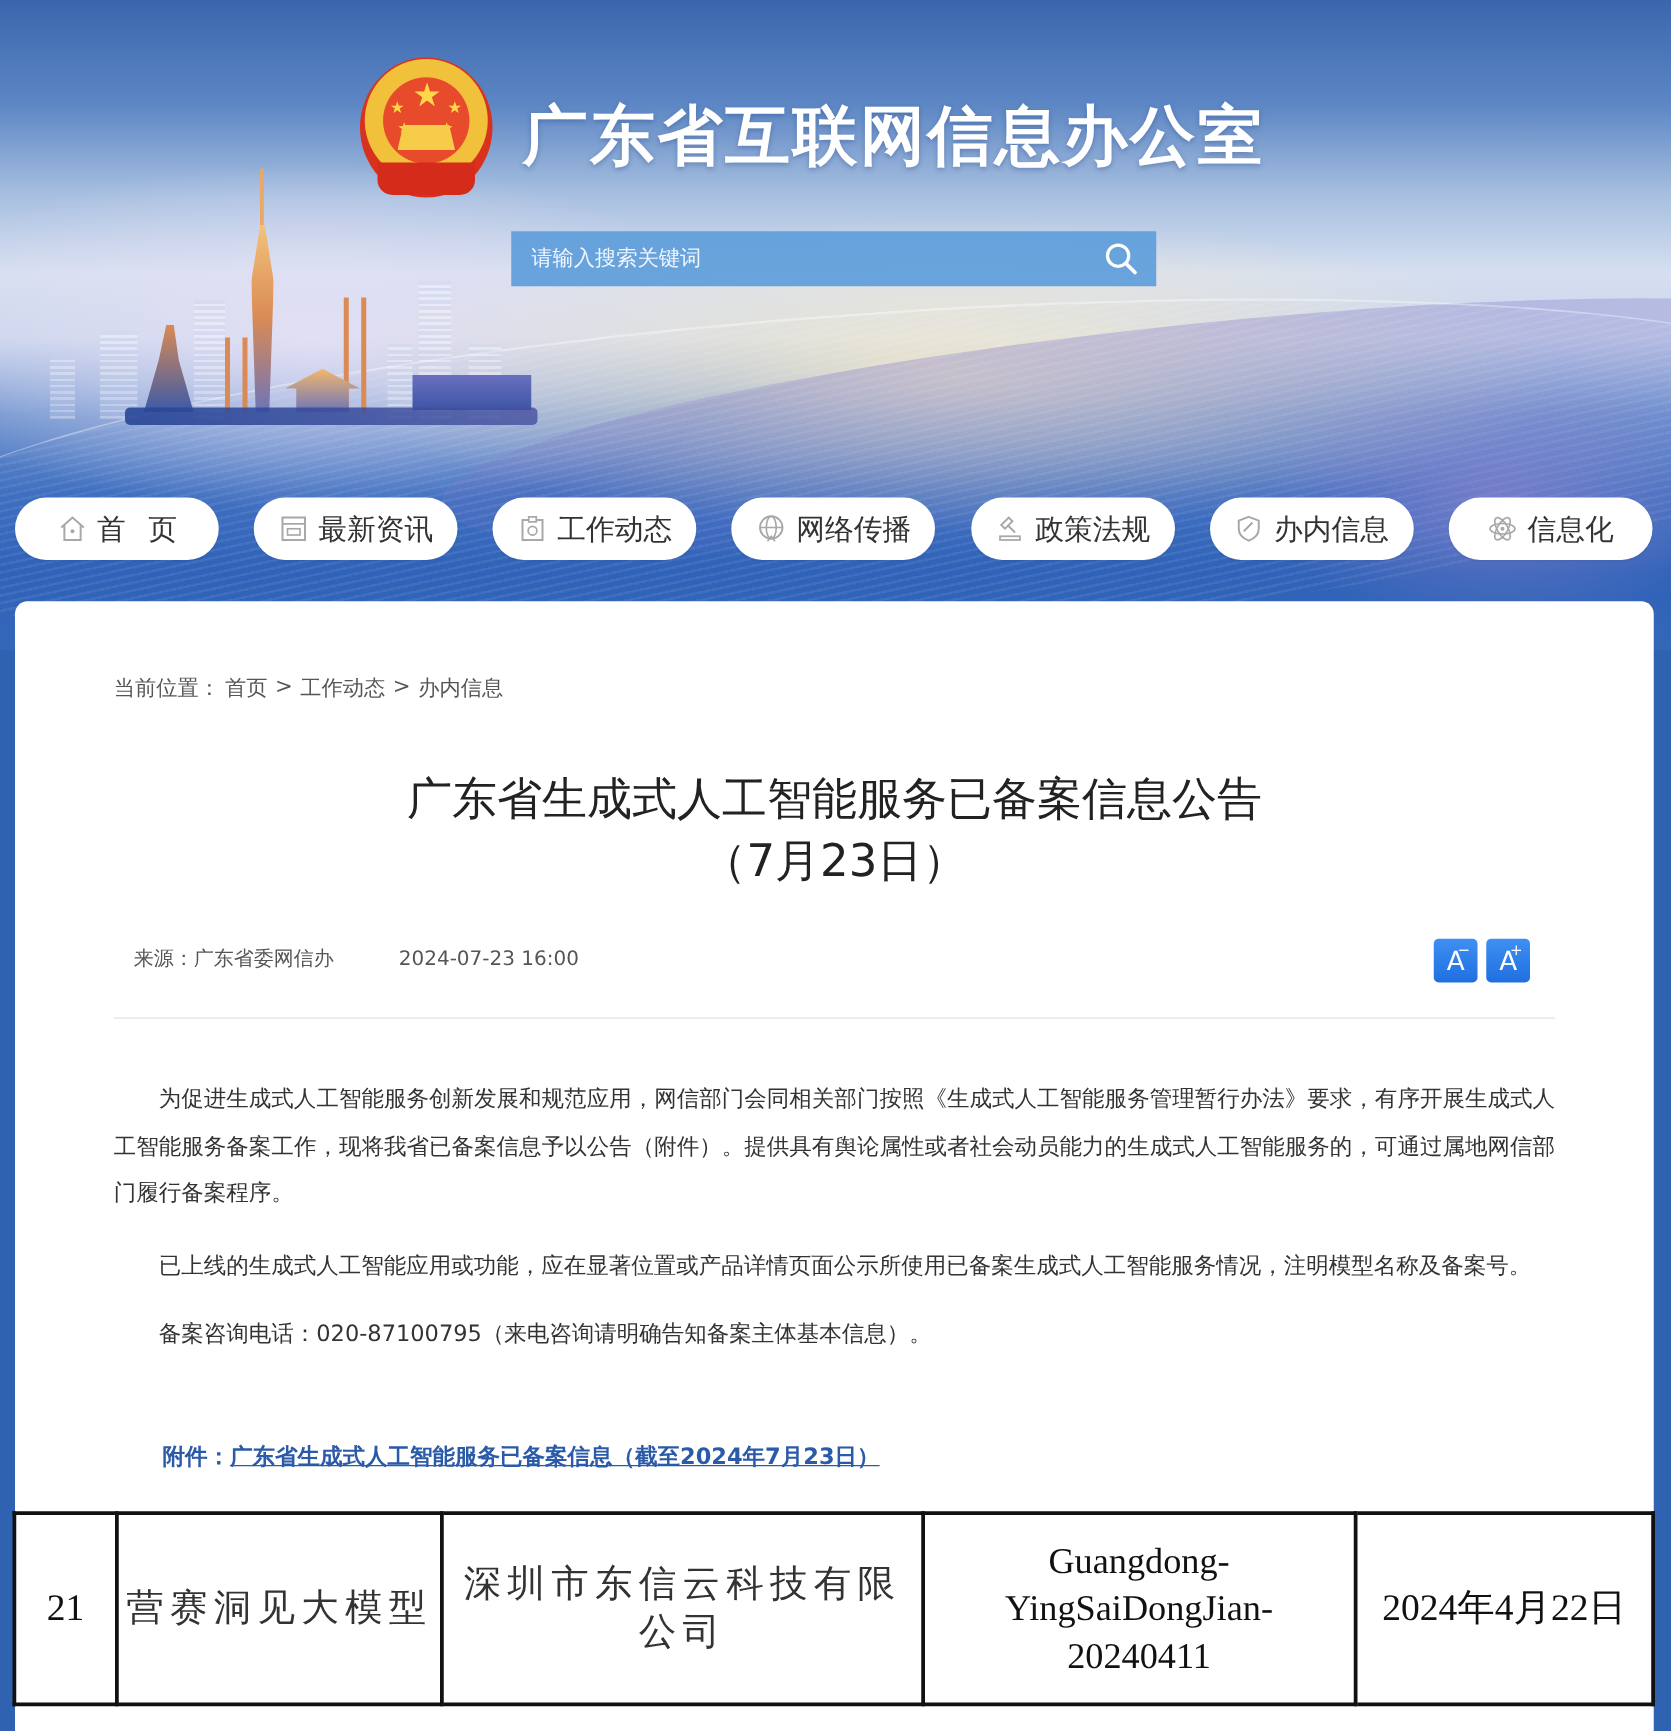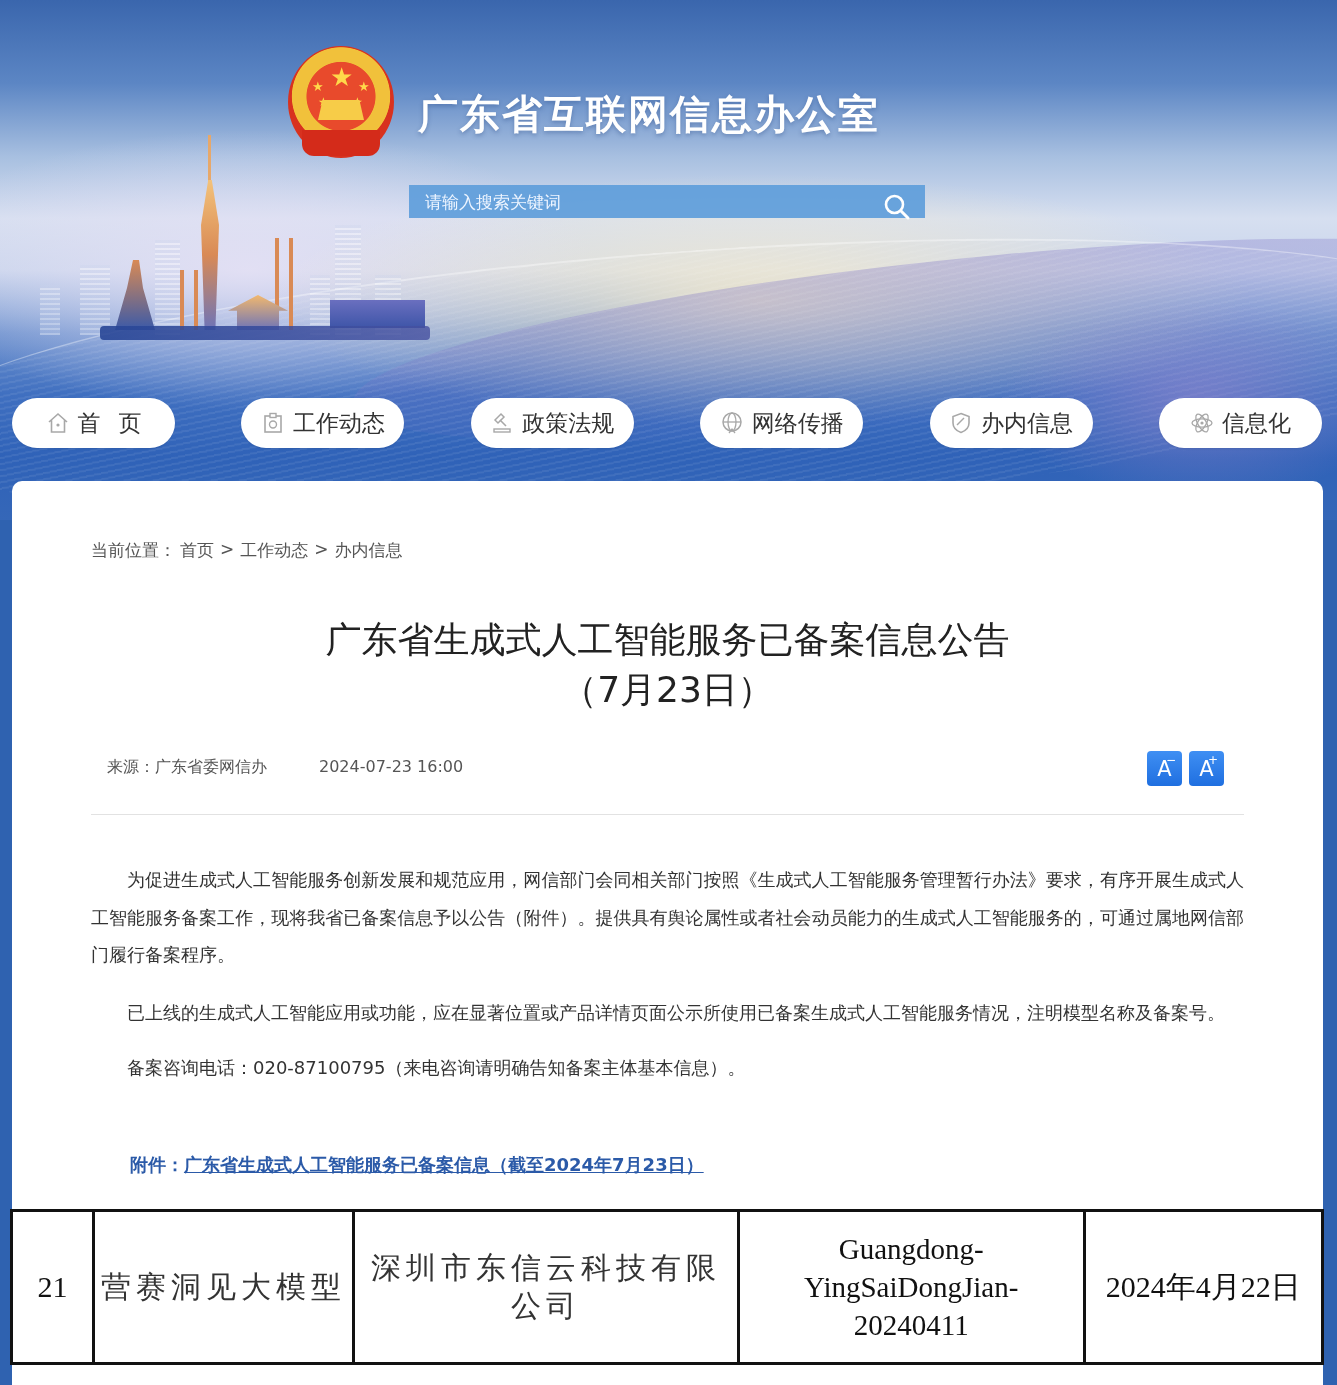--- a/index.html
+++ b/index.html
@@ -56,29 +56,29 @@
   
   .emblem { position: absolute; left: 288px; top: 46px; width: 106px; height: 112px; }
   .emblem-outer { position: absolute; inset: 0; border-radius: 50%;
     background: radial-gradient(circle at 50% 45%, #e84a2c 0 42%, #f1c13b 43% 60%, #d8321f 61%); }
   .emblem-star { position: absolute; color: #ffd84a; font-size: 22px; line-height: 1; }
   .emblem-gate { position: absolute; left: 30px; top: 54px; width: 46px; height: 20px; background: #f7cc48;
     clip-path: polygon(10% 0, 90% 0, 100% 100%, 0 100%); }
   .emblem-ribbon { position: absolute; left: 14px; top: 84px; width: 78px; height: 26px; background: #d42b1a; border-radius: 0 0 12px 12px; }
 
   .site-title {
-    position: absolute; left: 418px; top: 87px;
-    font-size: 40px; font-weight: bold; color: #ffffff; letter-spacing: 2px;
+    position: absolute; left: 418px; top: 74px;
+    font-size: 52px; font-weight: bold; color: #ffffff; letter-spacing: 2px;
     text-shadow: 0 2px 4px rgba(30,60,120,0.35);
     font-family: "DejaVu Sans", sans-serif;
   }
 
   
   .search {
-    position: absolute; left: 409px; top: 185px; width: 516px; height: 33px;
+    position: absolute; left: 409px; top: 185px; width: 516px; height: 44px;
     background: rgba(92,156,218,0.9);
     display: flex; align-items: flex-start;
   }
   .search input {
     flex: 1; height: 100%; background: transparent; border: none; outline: none;
     padding-left: 16px; font-size: 17px; color: #ffffff;
     font-family: "DejaVu Sans", sans-serif;
   }
   .search input::placeholder { color: #eef5ff; }
   .search-btn { width: 56px; height: 44px; display: flex; align-items: center; justify-content: center; cursor: pointer; }
@@ -201,47 +201,57 @@
         <svg width="24" height="24" viewBox="0 0 24 24">
             <path d="M3 11 L12 3 L21 11 M5.5 9 V21 H18.5 V9" fill="none" stroke="#a8a8a8" stroke-width="1.6"></path>
             <circle cx="12" cy="14" r="1.6" fill="#a8a8a8"></circle>
           </svg>
       </span>
       <span class="nav-label">首页</span>
     </div>
     <div class="nav-item">
       <span class="nav-icon">
         <svg width="24" height="24" viewBox="0 0 24 24">
+            <rect x="3" y="3" width="18" height="18" fill="none" stroke="#a8a8a8" stroke-width="1.6"></rect>
+            <line x1="3" y1="8" x2="21" y2="8" stroke="#a8a8a8" stroke-width="1.4"></line>
+            <rect x="7" y="12" width="10" height="5" fill="none" stroke="#a8a8a8" stroke-width="1.3"></rect>
+          </svg>
+      </span>
+      <span class="nav-label">最新资讯</span>
+    </div>
+    <div class="nav-item">
+      <span class="nav-icon">
+        <svg width="24" height="24" viewBox="0 0 24 24">
             <rect x="4" y="5" width="16" height="16" fill="none" stroke="#a8a8a8" stroke-width="1.6"></rect>
             <rect x="9" y="2.5" width="6" height="4" fill="#fff" stroke="#a8a8a8" stroke-width="1.4"></rect>
             <circle cx="12" cy="13.5" r="3.5" fill="none" stroke="#a8a8a8" stroke-width="1.4"></circle>
           </svg>
       </span>
       <span class="nav-label">工作动态</span>
-    </div>
-    <div class="nav-item">
-      <span class="nav-icon">
-        <svg width="24" height="24" viewBox="0 0 24 24">
-            <path d="M5 9 L11 3 L14 6 L8 12 Z" fill="none" stroke="#a8a8a8" stroke-width="1.5"></path>
-            <line x1="10" y1="9" x2="16" y2="15" stroke="#a8a8a8" stroke-width="1.6"></line>
-            <rect x="4" y="18" width="16" height="3" fill="none" stroke="#a8a8a8" stroke-width="1.4"></rect>
-          </svg>
-      </span>
-      <span class="nav-label">政策法规</span>
     </div>
     <div class="nav-item">
       <span class="nav-icon">
         <svg width="24" height="24" viewBox="0 0 24 24">
             <circle cx="12" cy="11" r="9" fill="none" stroke="#a8a8a8" stroke-width="1.5"></circle>
             <ellipse cx="12" cy="11" rx="4" ry="9" fill="none" stroke="#a8a8a8" stroke-width="1.3"></ellipse>
             <line x1="3" y1="11" x2="21" y2="11" stroke="#a8a8a8" stroke-width="1.3"></line>
             <path d="M9 22 L12 18 L15 22" fill="none" stroke="#a8a8a8" stroke-width="1.3"></path>
           </svg>
       </span>
       <span class="nav-label">网络传播</span>
+    </div>
+    <div class="nav-item">
+      <span class="nav-icon">
+        <svg width="24" height="24" viewBox="0 0 24 24">
+            <path d="M5 9 L11 3 L14 6 L8 12 Z" fill="none" stroke="#a8a8a8" stroke-width="1.5"></path>
+            <line x1="10" y1="9" x2="16" y2="15" stroke="#a8a8a8" stroke-width="1.6"></line>
+            <rect x="4" y="18" width="16" height="3" fill="none" stroke="#a8a8a8" stroke-width="1.4"></rect>
+          </svg>
+      </span>
+      <span class="nav-label">政策法规</span>
     </div>
     <div class="nav-item">
       <span class="nav-icon">
         <svg width="24" height="24" viewBox="0 0 24 24">
             <path d="M12 2.5 L20 5.5 V12 C20 17 16 20 12 21.5 C8 20 4 17 4 12 V5.5 Z" fill="none" stroke="#a8a8a8" stroke-width="1.6"></path>
             <path d="M8 14 L15 7" stroke="#a8a8a8" stroke-width="1.5"></path>
           </svg>
       </span>
       <span class="nav-label">办内信息</span>
     </div>

